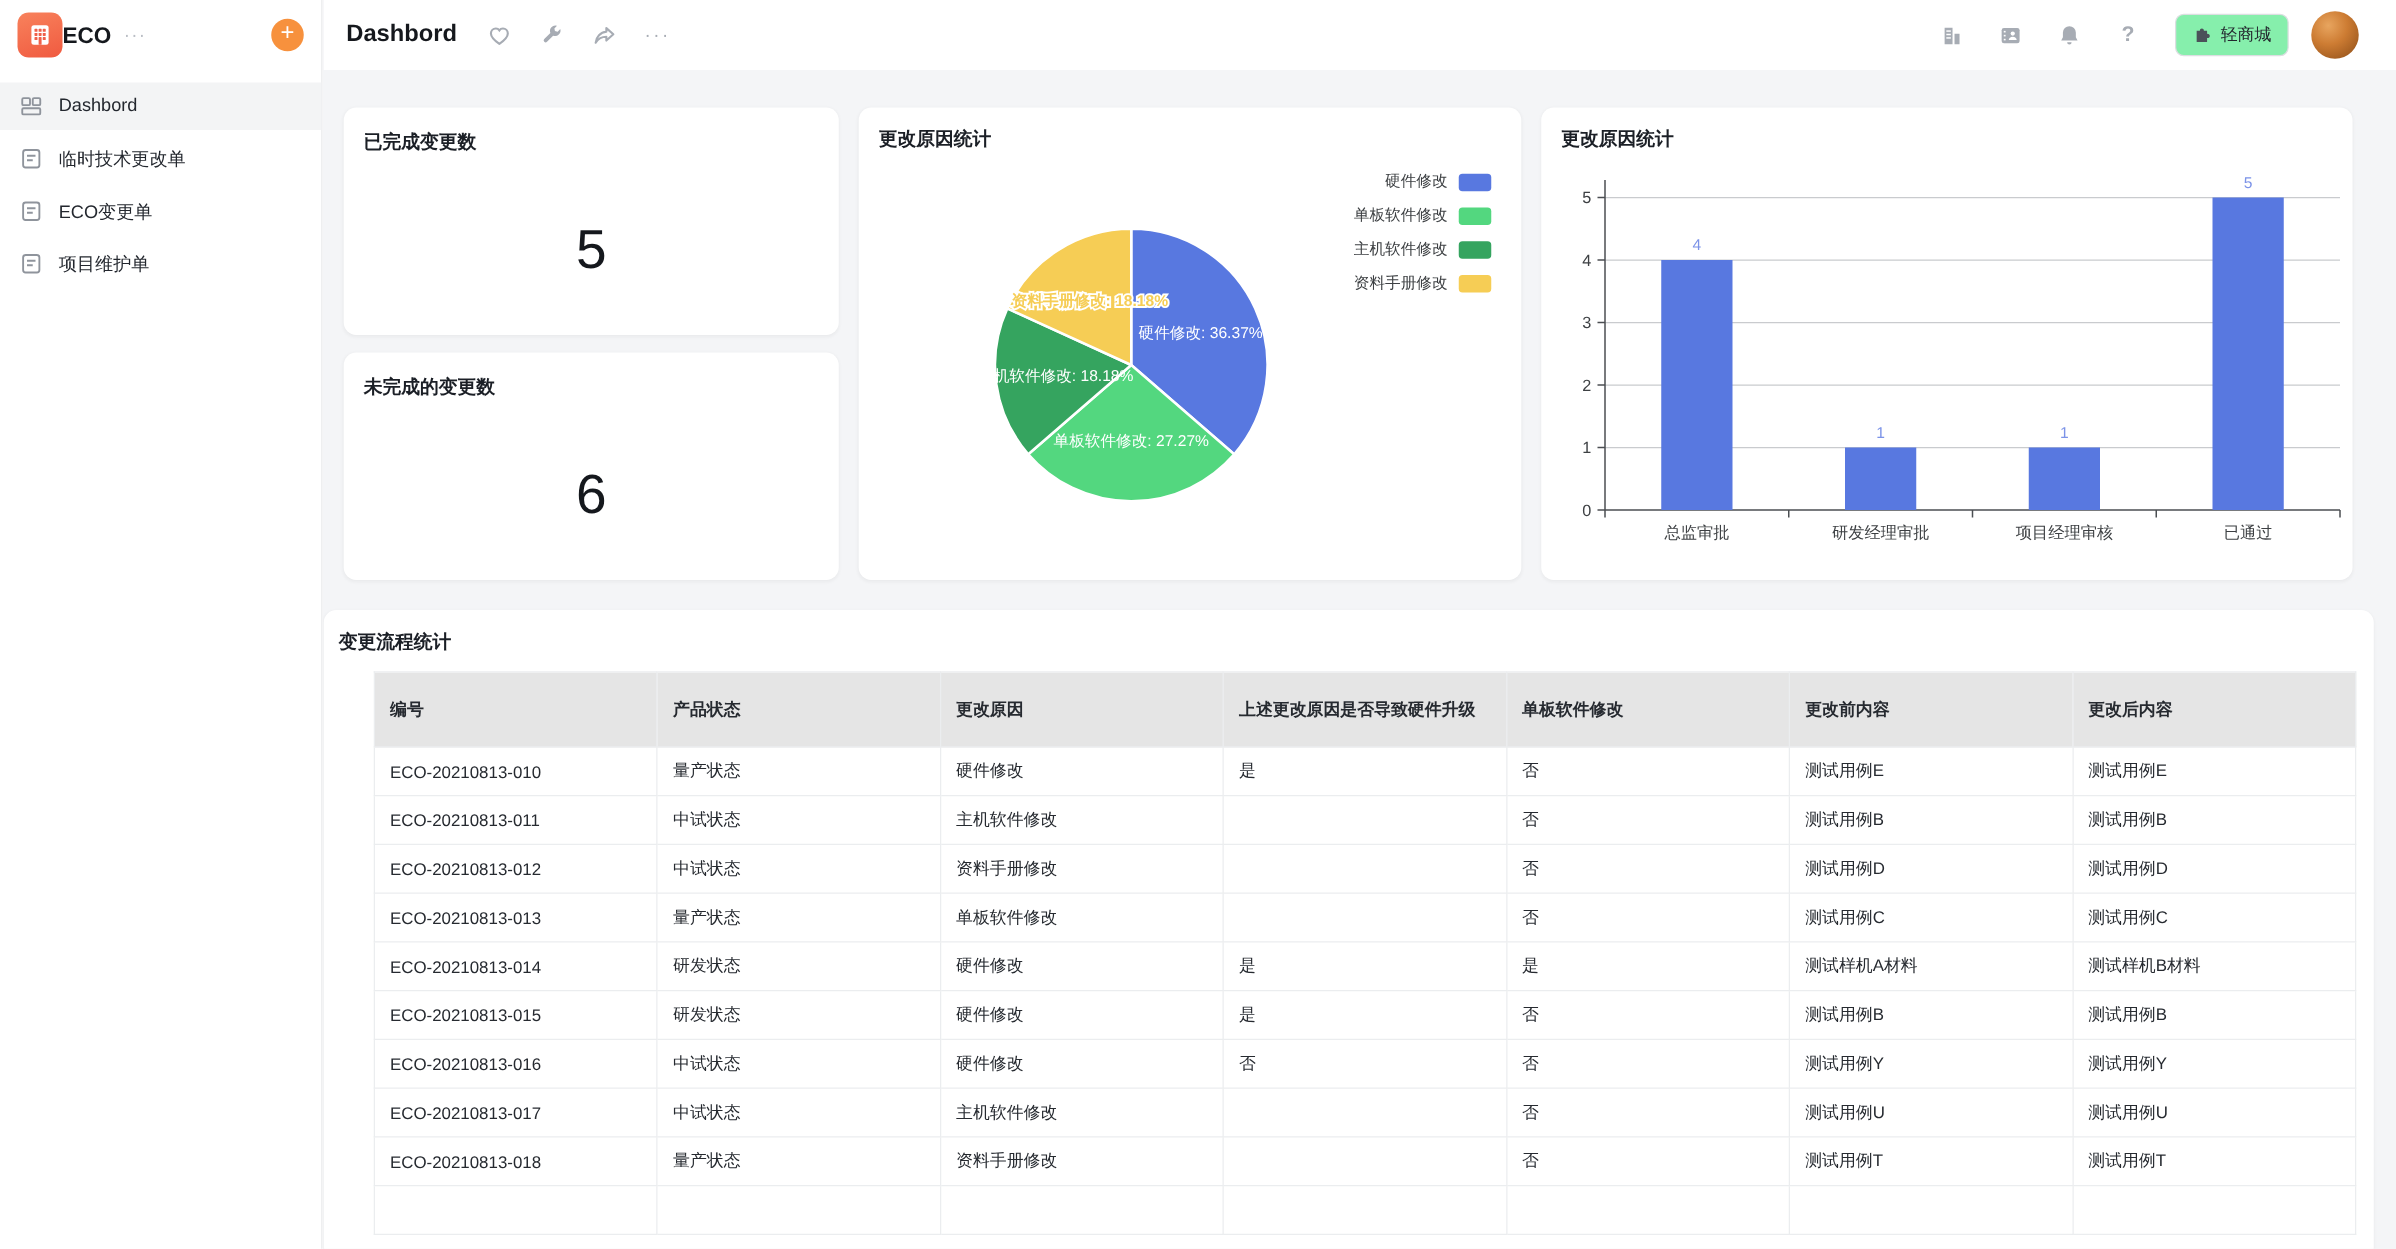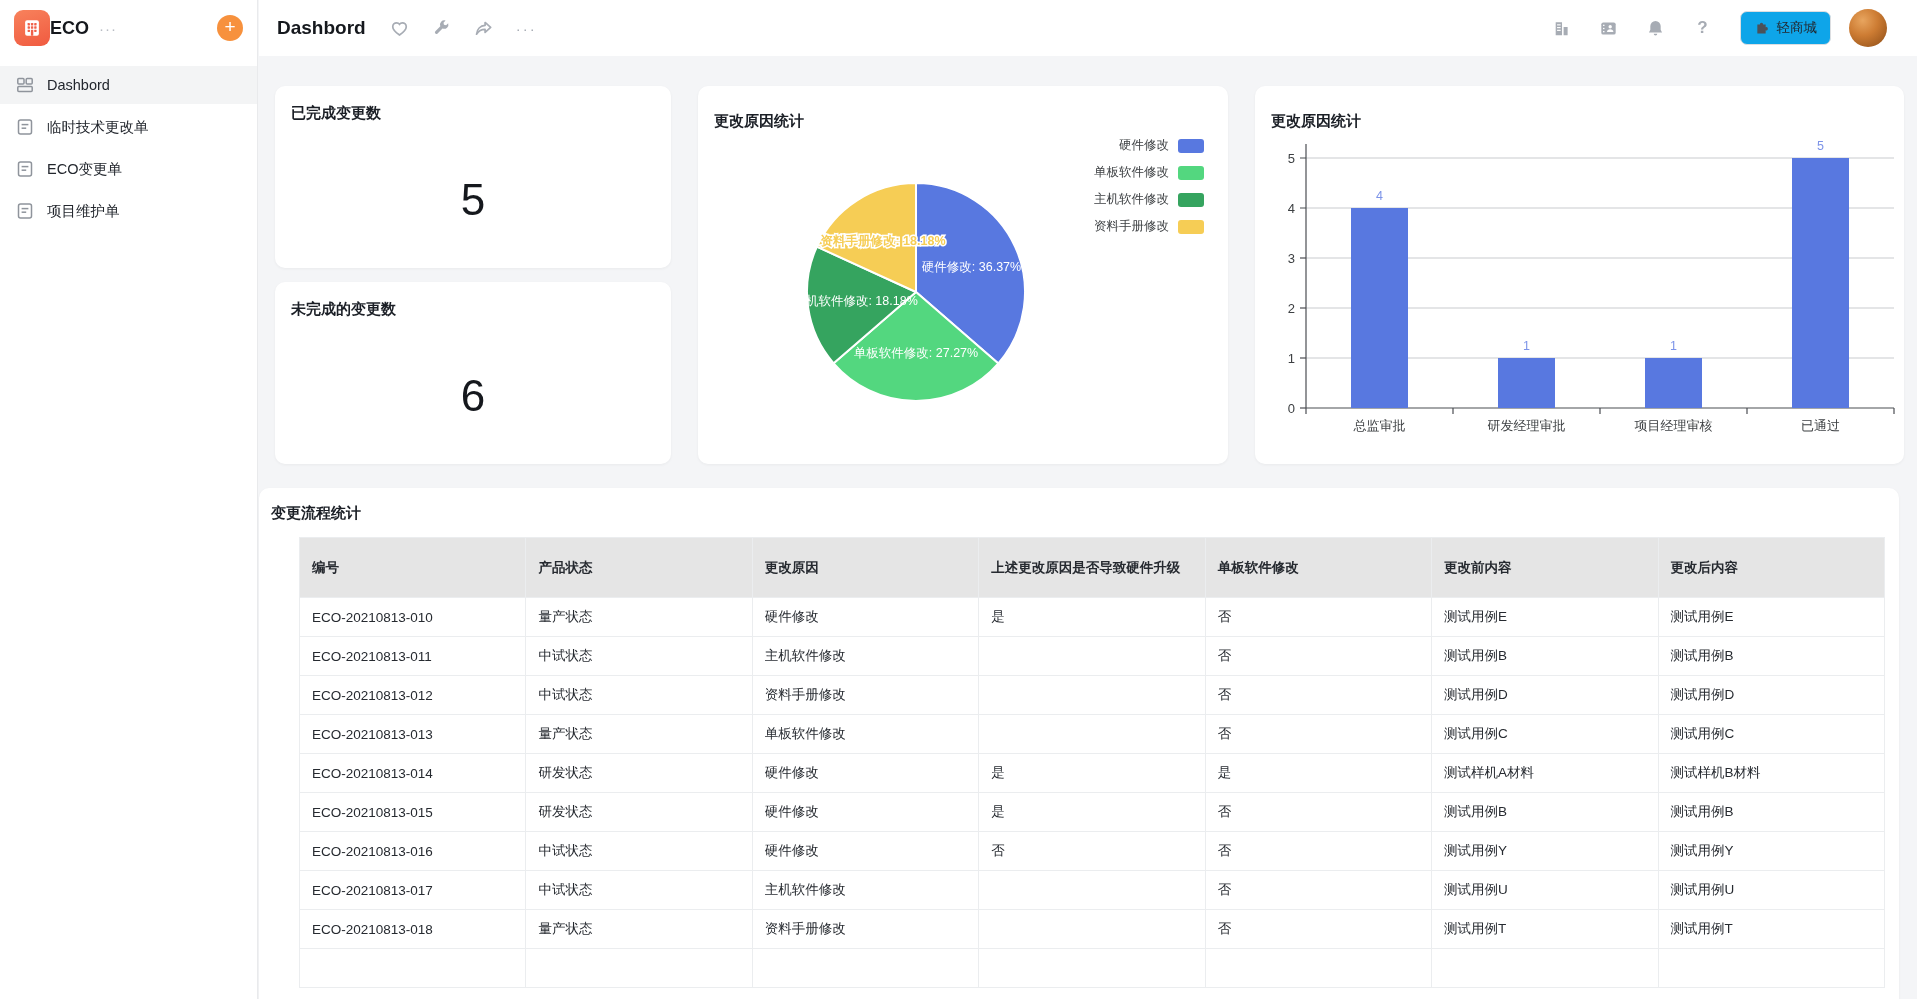--- a/index.html
+++ b/index.html
@@ -28,35 +28,35 @@
   .main { margin-left:259px; height:100%; }
   .topbar { height:56px; background:#fff; display:flex; align-items:center; padding:0 30px 0 18px; }
   .page-title { font-size:19px; font-weight:700; color:#15181d; margin-right:24px; }
   .tb-icon { width:20px; height:20px; color:#a7acb4; margin-right:22px; cursor:pointer;
              display:flex; align-items:center; justify-content:center; }
   .tb-more { color:#a7acb4; letter-spacing:2px; font-size:15px; cursor:pointer; }
   .tb-right { margin-left:auto; display:flex; align-items:center; }
   .tb-right .tb-icon { margin-right:0; margin-left:27px; }
   .help-glyph { font-size:17px; font-weight:700; color:#a7acb4; }
   .store-btn { display:flex; align-items:center; gap:8px; height:34px; padding:0 13px;
-               border:1px solid #dcdee1; border-radius:7px; background:#0ea5e9; margin-left:27px;
+               border:1px solid #dcdee1; border-radius:7px; background:#86efac; margin-left:27px;
                font-size:13.5px; color:#23272e; cursor:pointer; }
   .avatar { width:38px; height:38px; border-radius:50%; margin-left:18px; cursor:pointer;
             background:radial-gradient(circle at 36% 30%, #e8a55f 0%, #cd7c33 42%, #8a4b16 100%); }
   
   .content { padding:30px 0 0 16px; }
-  .row1 { display:grid; grid-template-columns:396px 530px 649px; gap:27px; height:378px; }
+  .row1 { display:grid; grid-template-columns:396px 530px 649px; gap:16px; height:378px; }
   .card { background:#fff; border-radius:10px; box-shadow:0 1px 3px rgba(31,35,41,.05); }
   .stat-col { display:flex; flex-direction:column; gap:14px; }
   .stat-card { flex:1; padding:18px 16px; display:flex; flex-direction:column; }
   .card-title { font-size:15px; font-weight:700; color:#1b1f26; }
   .stat-value { flex:1; display:flex; align-items:center; justify-content:center;
                 padding-top:26px; font-size:44px; font-weight:500; color:#15181d; }
   .chart-card { position:relative; overflow:hidden; }
-  .chart-card .card-title { position:absolute; left:16px; top:26px; }
+  .chart-card .card-title { position:absolute; left:16px; top:16px; }
   .chart-svg { position:absolute; inset:0; }
   .pie-legend { position:absolute; top:46px; right:24px; }
   .legend-row { display:flex; align-items:center; justify-content:flex-end; gap:9px;
                 height:27px; font-size:12.5px; color:#3d4043; cursor:pointer; }
   .legend-swatch { width:26px; height:14px; border-radius:3px; }
   
   .table-card { margin-top:24px; margin-left:-16px; width:1640px; height:560px;
                 padding:16px 16px 0 12px; }
   .table-wrap { margin:14px 0 0 28px; }
   table { border-collapse:collapse; table-layout:fixed; width:1586px;

